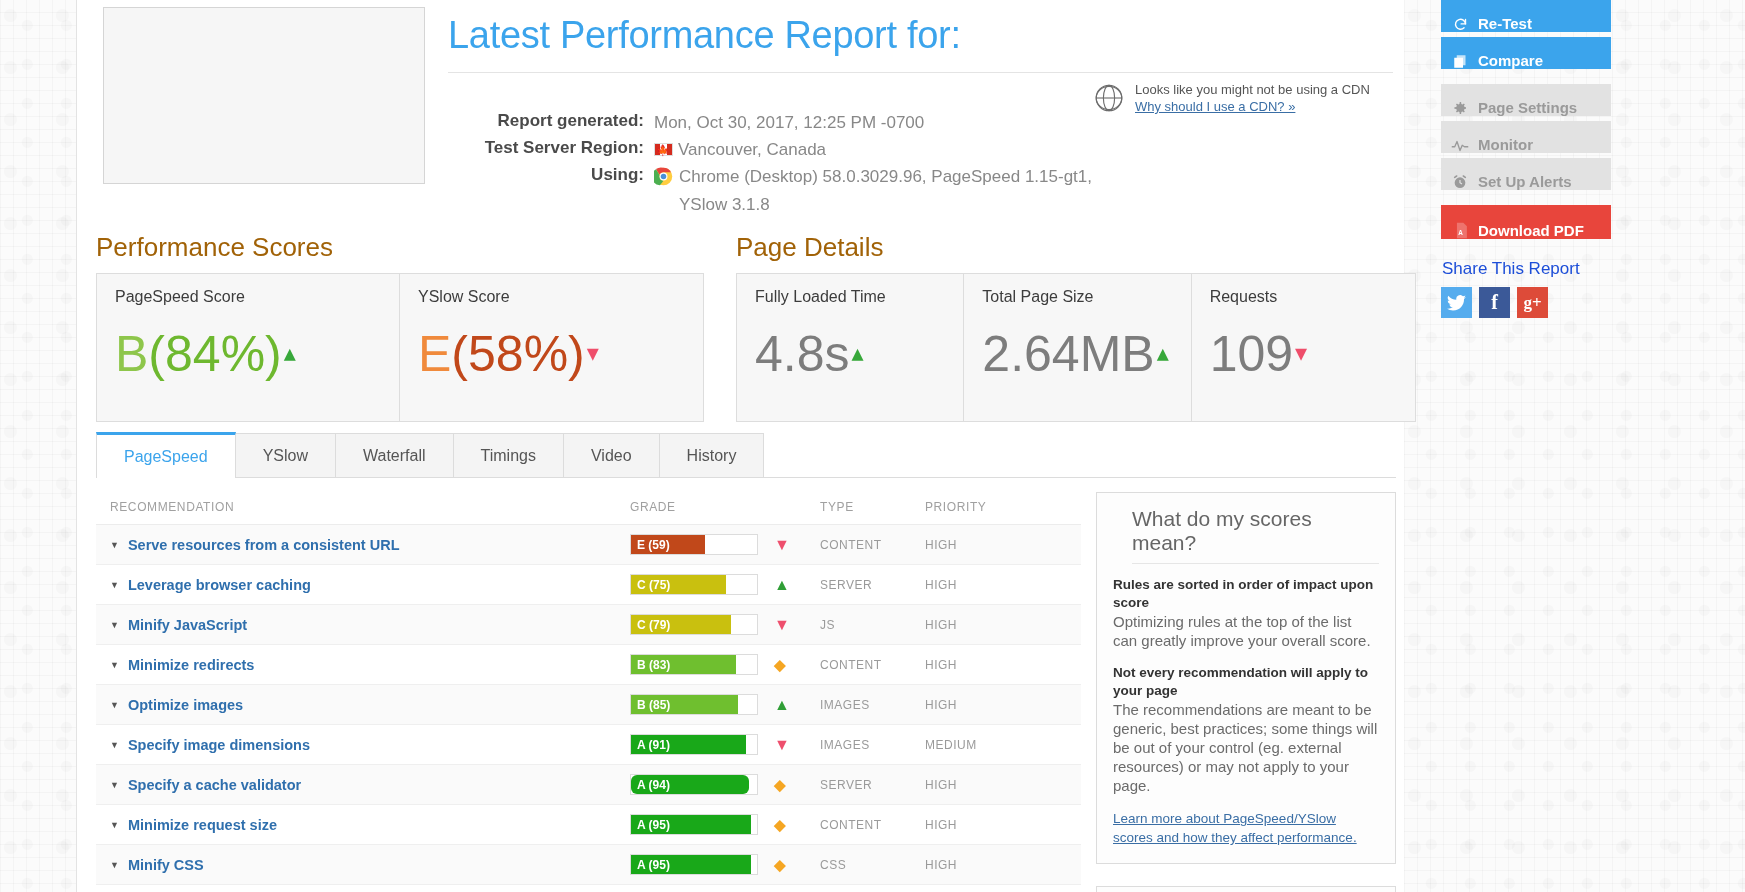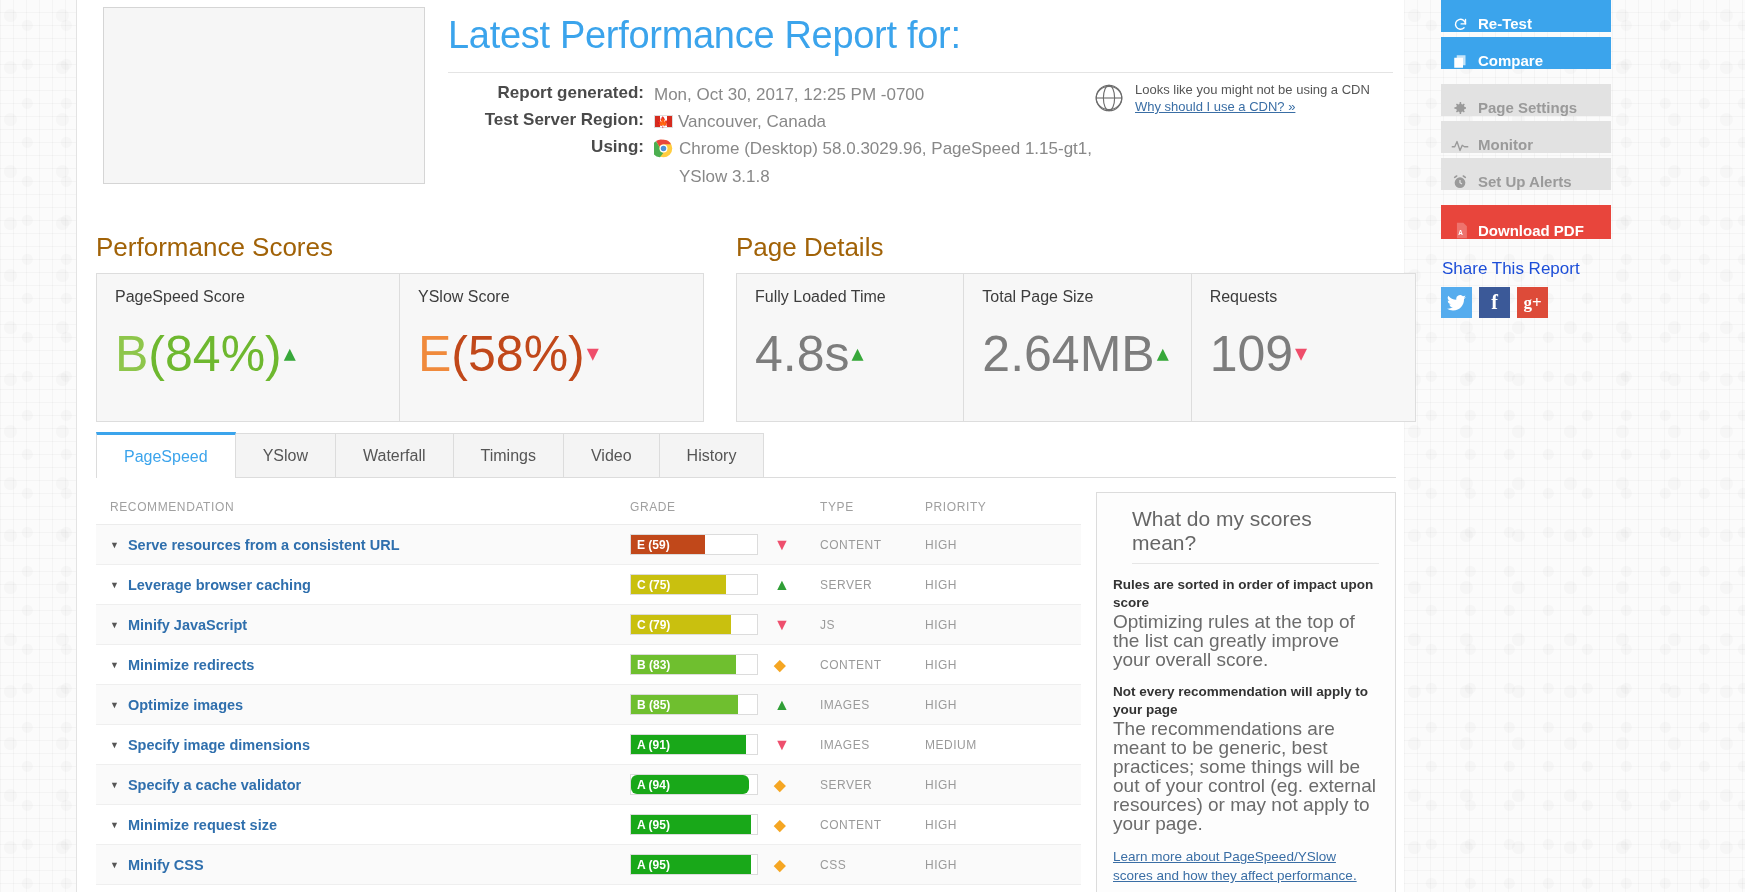--- a/index.html
+++ b/index.html
@@ -33,21 +33,21 @@
     background: #f6f6f6; border: 1px solid #d5d5d5;
   }
   .head-right { position: absolute; left: 370px; top: 0; width: 945px; }
   .report-title {
     font-size: 38px; color: #3ba4ec; font-weight: 400;
     letter-spacing: -0.3px; padding-top: 10px; line-height: 50px;
     white-space: nowrap;
   }
   .head-rule { margin-top: 12px; border-top: 1px solid #e4e4e4; }
 
-  .meta { margin-top: 10px; position: relative; }
+  .meta { margin-top: 38px; position: relative; }
   .meta-row { display: flex; align-items: flex-start; margin-bottom: 3px; font-size: 17px; }
   .meta-label { width: 196px; text-align: right; color: #4a4a4a; font-weight: 600; flex: 0 0 196px; }
   .meta-val { color: #888; padding-left: 10px; line-height: 24px; }
   .meta-val .sub { display: block; }
 
   .flag-ca {
     display: inline-block; width: 19px; height: 13px; vertical-align: -1px;
     margin-right: 5px; position: relative; background: #fff;
     border: 1px solid #ddd;
   }
@@ -129,21 +129,21 @@
   .cell-type, .cell-prio { font-size: 12px; color: #9a9a9a; letter-spacing: .5px; }
   .cell-type { width: 105px; } .cell-prio { width: 100px; }
 
   
   .info-col { width: 300px; margin-left: 15px; }
   .panel { border: 1px solid #dcdcdc; background: #fdfdfd; padding: 14px 16px 16px 16px; }
   .panel + .panel { margin-top: 22px; }
   .panel-title { font-size: 21px; color: #666; font-weight: 400; padding-bottom: 8px;
                  border-bottom: 1px solid #e6e6e6; margin-bottom: 12px; margin-left: 19px; }
   .p-strong { font-size: 13.5px; color: #333; font-weight: 700; line-height: 18px; }
-  .p-body { font-size: 19px; color: #6b6b6b; line-height: 19px; margin-bottom: 14px; }
+  .p-body { font-size: 15px; color: #6b6b6b; line-height: 19px; margin-bottom: 14px; }
   .p-link { font-size: 13.5px; color: #3a6ea5; text-decoration: underline; line-height: 19px; display: block; }
 
   
   .sidebar { position: absolute; left: 1441px; top: 0; width: 170px; }
   .sbtn {
     display: flex; align-items: flex-end; height: 32px; padding-left: 8px;
     font-size: 15px; font-weight: 700; margin-bottom: 5px; cursor: pointer;
   }
   .sbtn .ic { width: 22px; display: inline-flex; align-items: center; justify-content: center; margin-right: 7px; }
   .sbtn.blue { background: #3ba4ec; color: #fff; }

